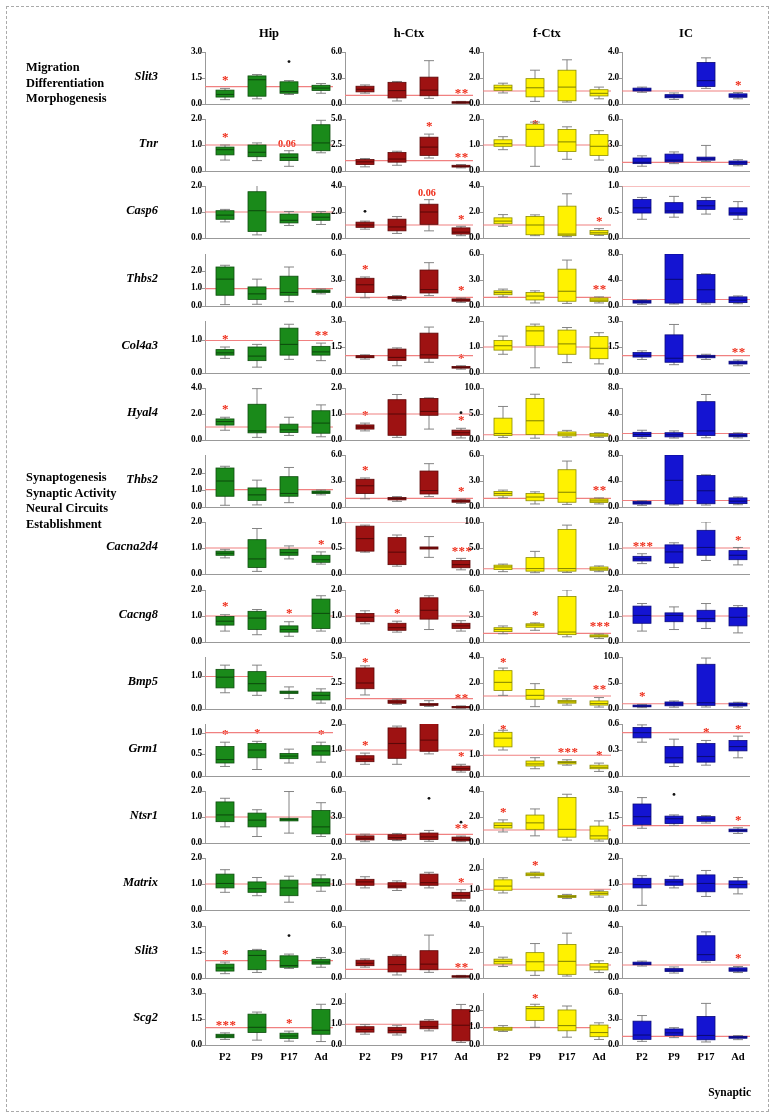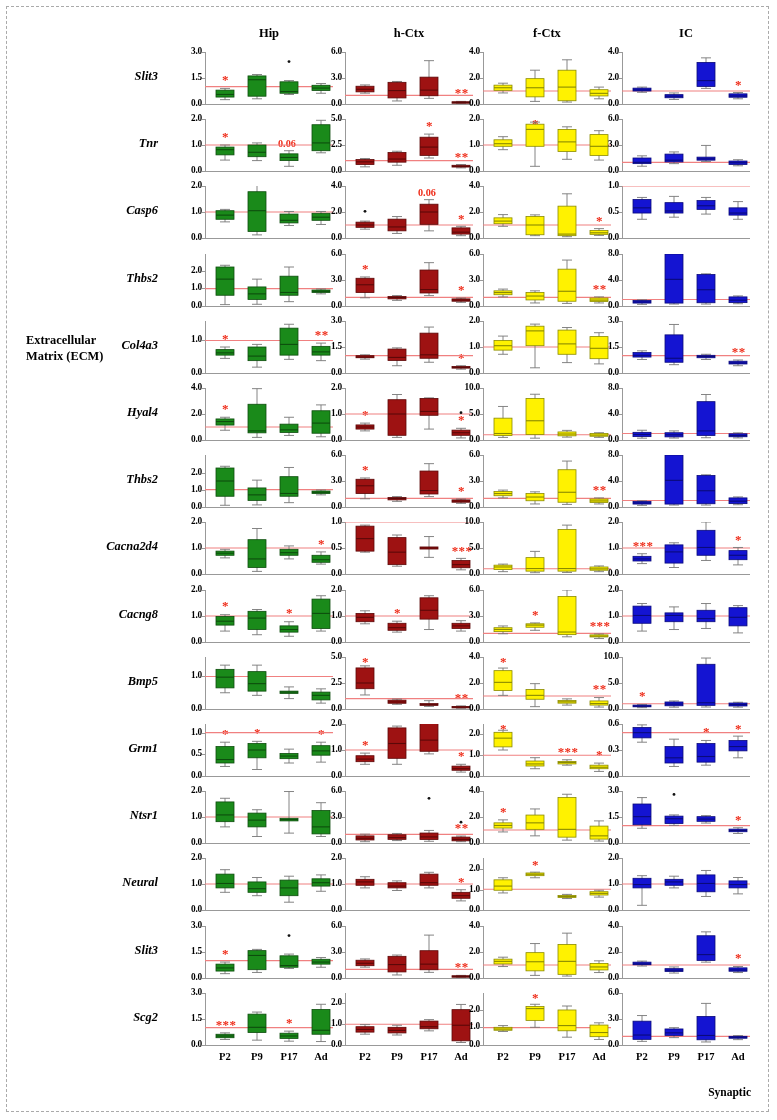--- a/index.html
+++ b/index.html
@@ -50,37 +50,44 @@
 </style>
 </head>
 <body>
 
 <div id="frame"></div>
 <div id="grid">
     <div class="colhead" style="left: 209px;">Hip</div>
     <div class="colhead" style="left: 349px;">h-Ctx</div>
     <div class="colhead" style="left: 487px;">f-Ctx</div>
     <div class="colhead" style="left: 626px;">IC</div>
-    <div class="catlabel" style="top: 333px;">
-      <div>Extracellular</div>
-      <div>Matrix (ECM)</div>
+    <div class="catlabel" style="top: 60px;">
+      <div>Migration</div>
+      <div>Differentiation</div>
+      <div>Morphogenesis</div>
+    </div>
+    <div class="catlabel" style="top: 470px;">
+      <div>Synaptogenesis</div>
+      <div>Synaptic Activity</div>
+      <div>Neural Circuits</div>
+      <div>Establishment</div>
     </div>
     <div class="genelabel" style="top: 69px;">Slit3</div>
     <div class="genelabel" style="top: 136.2px;">Tnr</div>
     <div class="genelabel" style="top: 203.4px;">Casp6</div>
     <div class="genelabel" style="top: 270.6px;">Thbs2</div>
     <div class="genelabel" style="top: 337.8px;">Col4a3</div>
     <div class="genelabel" style="top: 405px;">Hyal4</div>
     <div class="genelabel" style="top: 472.2px;">Thbs2</div>
     <div class="genelabel" style="top: 539.4px;">Cacna2d4</div>
     <div class="genelabel" style="top: 606.6px;">Cacng8</div>
     <div class="genelabel" style="top: 673.8px;">Bmp5</div>
     <div class="genelabel" style="top: 741px;">Grm1</div>
     <div class="genelabel" style="top: 808.2px;">Ntsr1</div>
-    <div class="genelabel" style="top: 875.4px;">Neural</div>
+    <div class="genelabel" style="top: 875.4px;">Matrix</div>
     <div class="genelabel" style="top: 942.6px;">Slit3</div>
     <div class="genelabel" style="top: 1009.8px;">Scg2</div>
     <div class="sig" style="left: 221.9px; top: 75.4px;">*</div>
     <div class="cell" style="left: 205px; top: 52px; width: 128px; height: 52px;">
       <svg class="plotsvg" width="128" height="54">
         <line x1="0.5" y1="0" x2="0.5" y2="52" stroke="#999" stroke-width="1"></line>
         <line x1="0" y1="52.5" x2="128" y2="52.5" stroke="#999" stroke-width="1"></line>
         <line x1="0" y1="34.66666666666667" x2="128" y2="34.66666666666667" stroke="#f08080" stroke-width="1.1"></line>
         <g>
           <line x1="20" y1="36.4" x2="20" y2="47.666666666666664" stroke="#777" stroke-width="0.9"></line>

